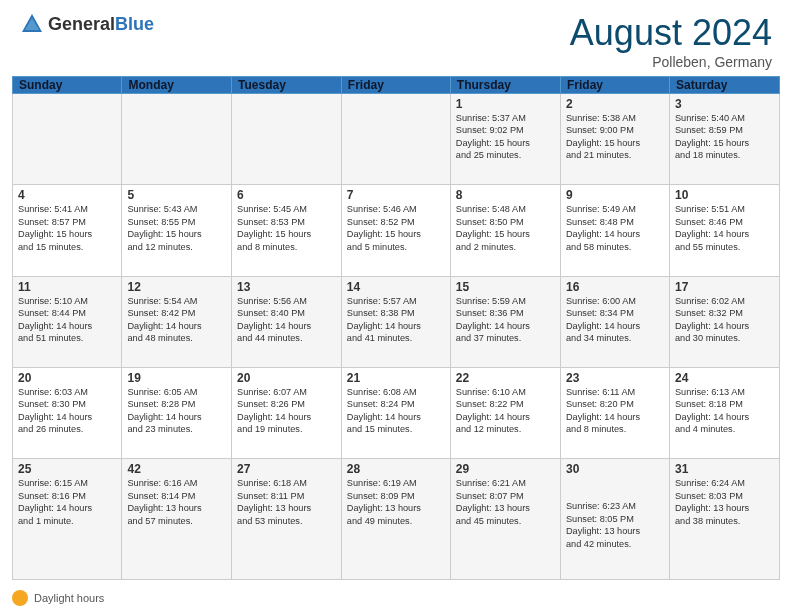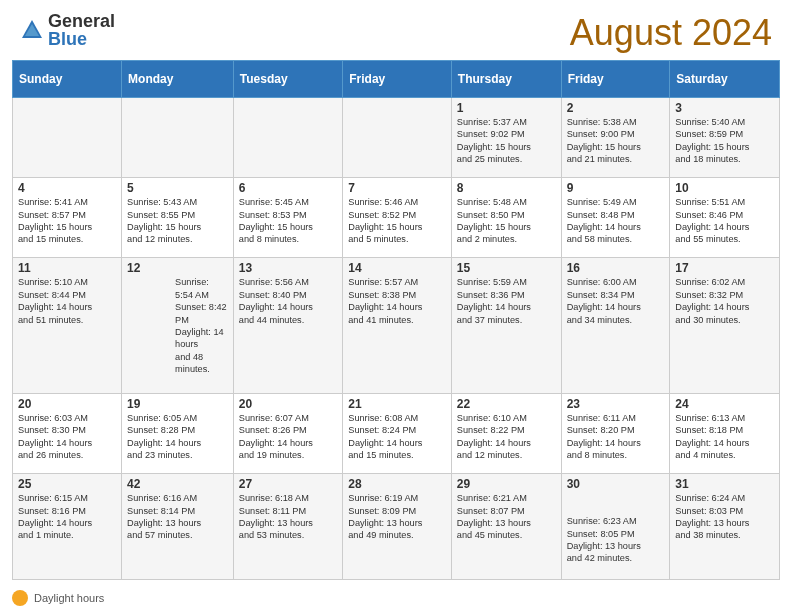--- a/index.html
+++ b/index.html
@@ -22,21 +22,21 @@
       justify-content: space-between;
       align-items: flex-start;
       padding: 12px 20px 6px 20px;
     }
     .logo {
       display: flex;
       align-items: center;
     }
     .logo-text {
       display: flex;
-      flex-direction: column;
+      flex-direction: row;
       line-height: 1;
     }
     .logo-general {
       font-size: 18px;
       font-weight: bold;
       color: #333;
     }
     .logo-blue {
       font-size: 18px;
       font-weight: bold;
@@ -46,45 +46,45 @@
       width: 24px;
       height: 24px;
       margin-right: 4px;
     }
     .title-area {
       text-align: right;
     }
     .month-title {
       font-size: 36px;
       font-weight: normal;
-      color: #a16207;
+      color: #0c4a6e;
     }
     .location {
       font-size: 14px;
       color: #555;
     }
     .calendar {
       flex: 1;
       padding: 0 12px 8px 12px;
       display: flex;
       flex-direction: column;
     }
     table {
       width: 100%;
       border-collapse: collapse;
       flex: 1;
     }
     thead tr {
       background-color: #2e74b8;
     }
     thead th {
-      color: #ffffff;
+      color: #0f172a;
       font-size: 12px;
       font-weight: bold;
-      padding: 11px 6px;
+      padding: 1px 6px;
       text-align: left;
       border: 1px solid #5599cc;
     }
     tbody tr {
       height: auto;
     }
     tbody td {
       border: 1px solid #ccc;
       vertical-align: top;
       padding: 3px 5px;
@@ -140,20 +140,21 @@
         <polygon points="12,2 22,20 2,20" fill="#2e74b8"></polygon>
         <polygon points="12,6 19,18 5,18" fill="#5599cc"></polygon>
       </svg>
       <div class="logo-text">
         <span class="logo-general">General</span>
         <span class="logo-blue">Blue</span>
       </div>
     </div>
     <div class="title-area">
       <div class="month-title">August 2024</div>
+      <div class="location">Polleben, Germany</div>
     </div>
   </div>
 
   <div class="calendar">
     <table>
       <thead>
         <tr>
         <th>Sunday</th>
             <th>Monday</th>
             <th>Tuesday</th>
@@ -245,21 +246,21 @@
           <tr>
             <td>
               <span class="day-num">11</span>
               <div class="day-info" style="white-space: pre-line;">Sunrise: 5:10 AM
 Sunset: 8:44 PM
 Daylight: 14 hours
 and 51 minutes.</div>
             </td>
             <td>
               <span class="day-num">12</span>
-              <div class="day-info" style="white-space: pre-line; margin-left: 48px;">Sunrise: 5:54 AM
+              <div class="day-info" style="white-space: pre-line;">Sunrise: 5:54 AM
 Sunset: 8:42 PM
 Daylight: 14 hours
 and 48 minutes.</div>
             </td>
             <td>
               <span class="day-num">13</span>
               <div class="day-info" style="white-space: pre-line;">Sunrise: 5:56 AM
 Sunset: 8:40 PM
 Daylight: 14 hours
 and 44 minutes.</div>

